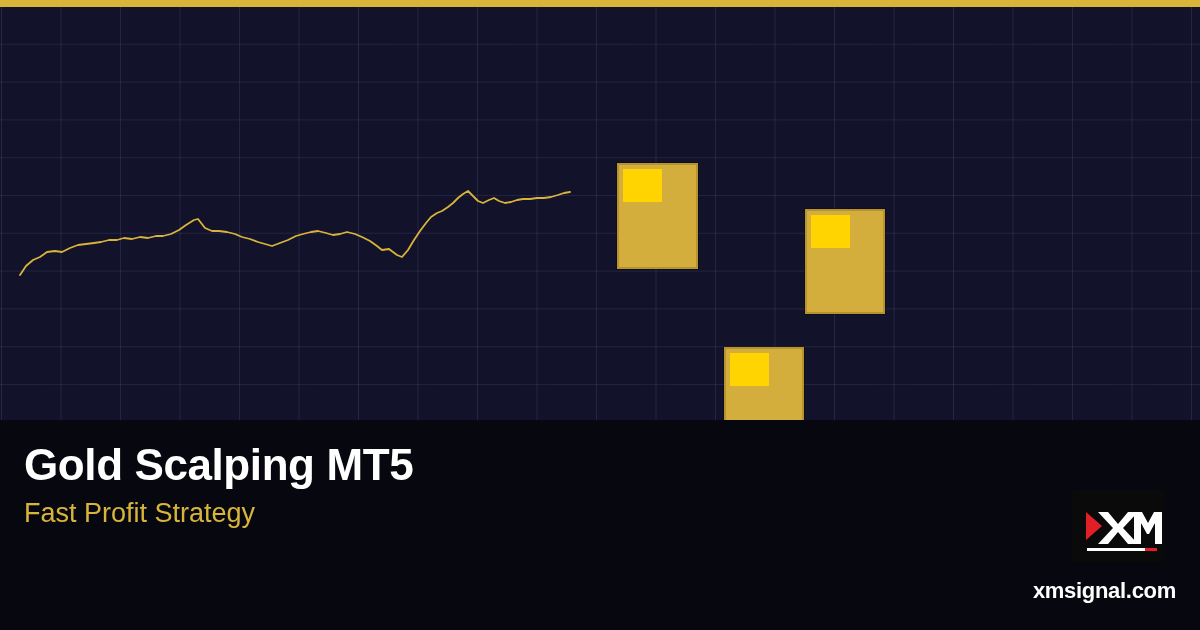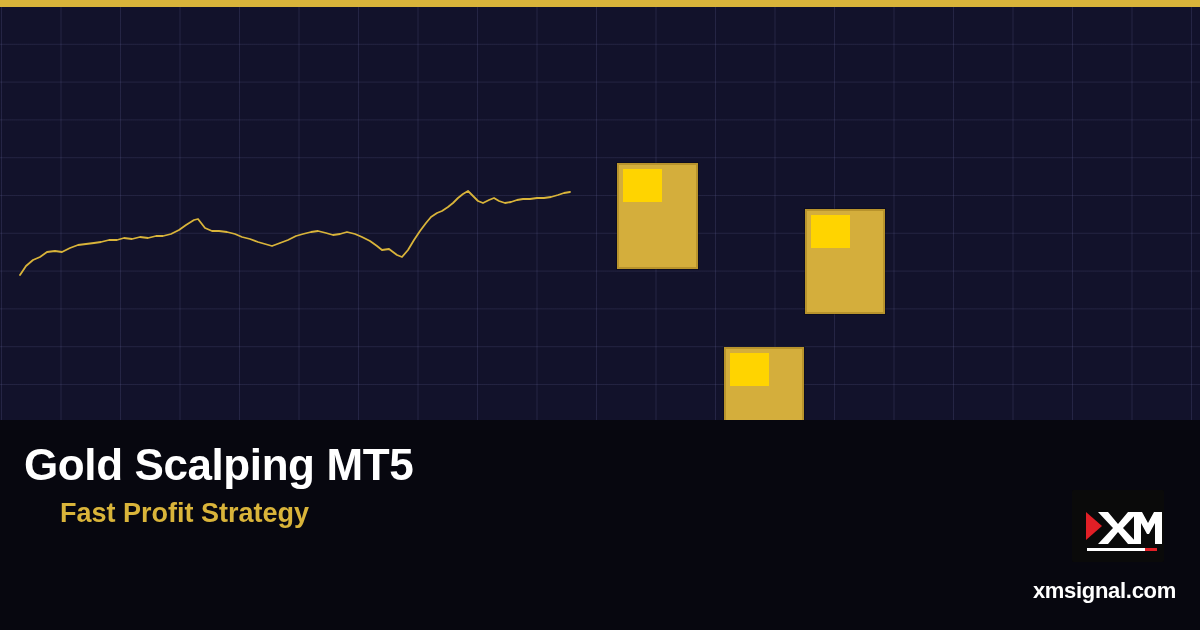--- a/index.html
+++ b/index.html
@@ -44,22 +44,22 @@
     position:absolute;left:0;top:420px;width:1200px;height:210px;
     background:#07070f;
   }
   #title{
     position:absolute;left:24px;top:22px;
     color:#ffffff;font-size:44px;font-weight:bold;
     letter-spacing:-0.4px;line-height:1.05;white-space:nowrap;
   }
   #subtitle{
     position:absolute;left:24px;top:79px;
-    color:#d9b43a;font-size:27px;font-weight:bold;
-    line-height:1.05;white-space:nowrap;margin-left:36px;
+    color:#d9b43a;font-size:27px;font-weight:normal;
+    line-height:1.05;white-space:nowrap;
   }
   #brand-block{
     position:absolute;right:24px;top:70px;width:212px;height:120px;
   }
   #logo-box{
     position:absolute;right:12px;top:0;width:92px;height:72px;
     background:#0a0a0a;border-radius:2px;overflow:hidden;
   }
   #site-url{
     position:absolute;right:0;bottom:6px;

